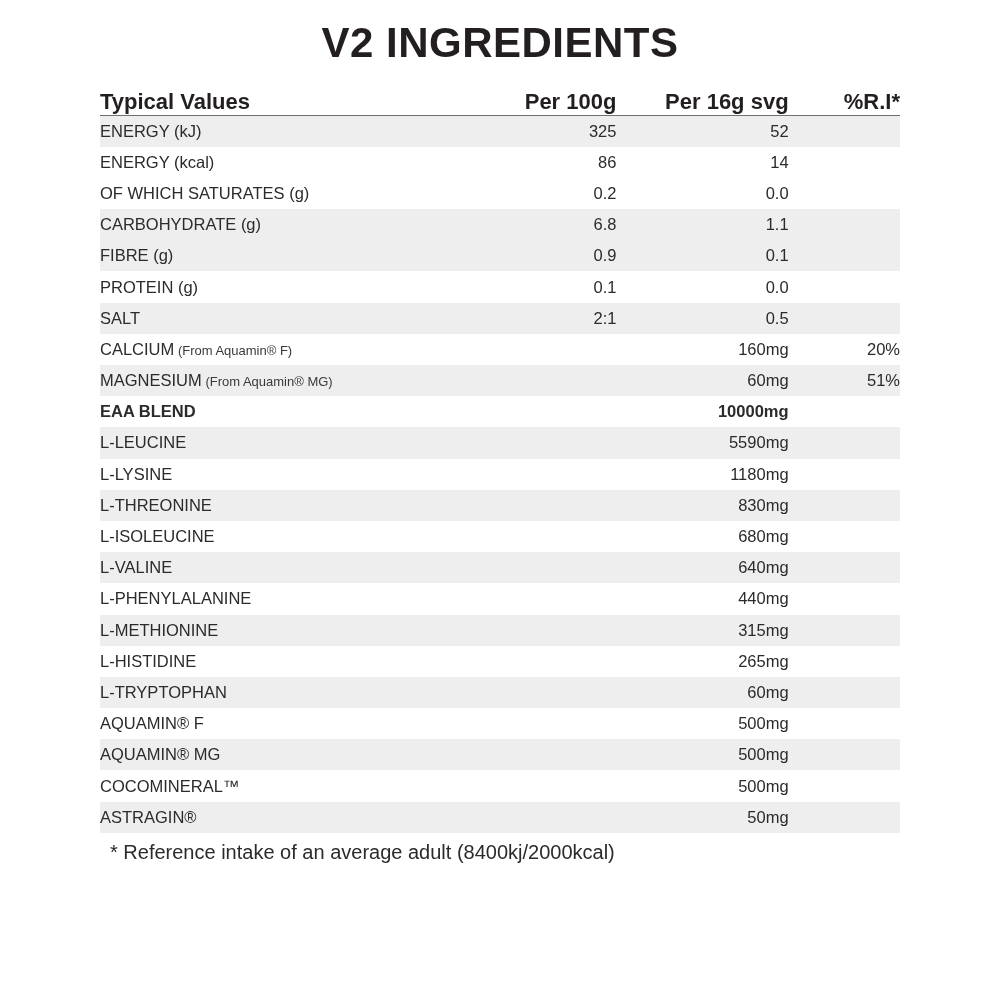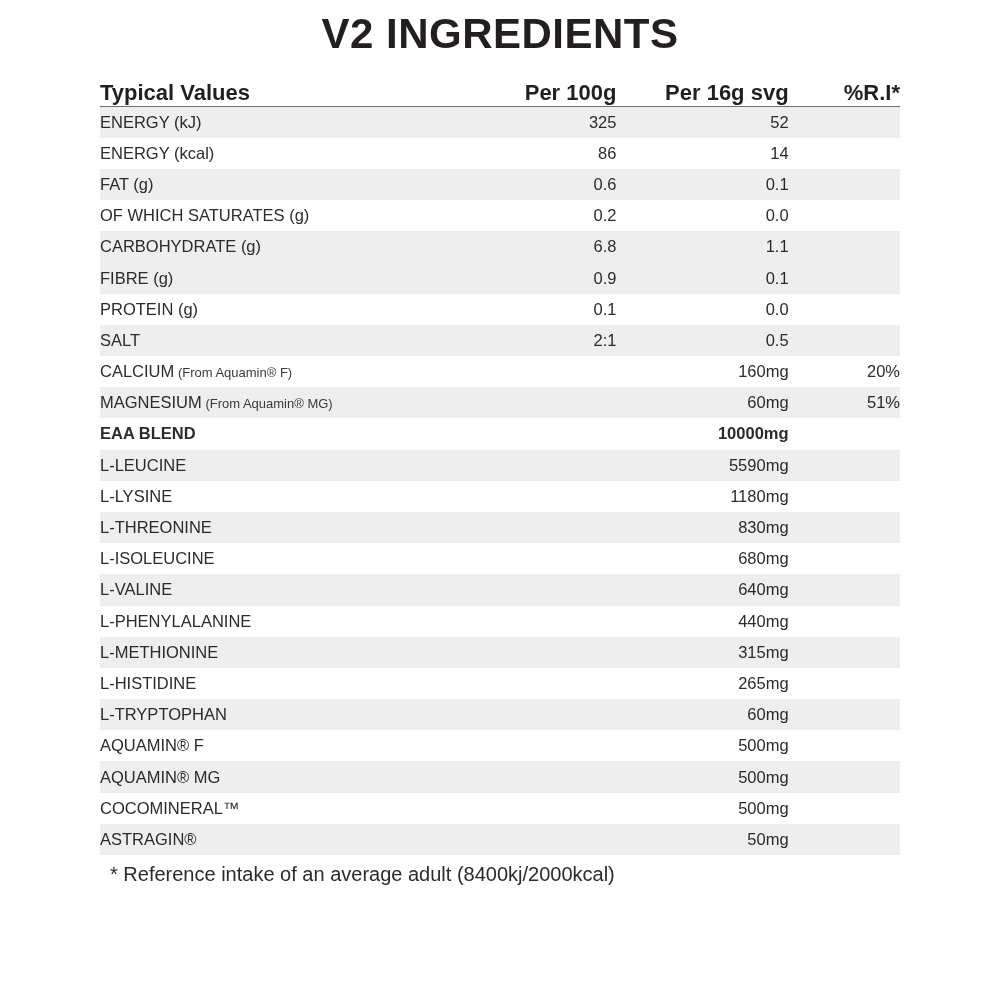--- a/index.html
+++ b/index.html
@@ -20,21 +20,21 @@
     position: relative;
     box-sizing: border-box;
   }
   .title {
     text-align: center;
     font-size: 42px;
     font-weight: bold;
     letter-spacing: 0.5px;
     color: #231f20;
     padding-top: 10px;
-    margin: 0;
+    margin: 9px;
   }
   .table-wrap {
     margin: 22px auto 0 auto;
     width: 800px;
   }
   table.nutrition {
     border-collapse: collapse;
     width: 100%;
     table-layout: fixed;
   }
@@ -96,26 +96,20 @@
             <td class="v100">325</td>
             <td class="vsvg">52</td>
             <td class="vri"></td>
           </tr>
           <tr>
             <td class="name">ENERGY (kcal)</td>
             <td class="v100">86</td>
             <td class="vsvg">14</td>
             <td class="vri"></td>
           </tr>
-          <tr class="alt">
-            <td class="name">FAT (g)</td>
-            <td class="v100">0.6</td>
-            <td class="vsvg">0.1</td>
-            <td class="vri"></td>
-          </tr>
           <tr>
             <td class="name">OF WHICH SATURATES (g)</td>
             <td class="v100">0.2</td>
             <td class="vsvg">0.0</td>
             <td class="vri"></td>
           </tr>
           <tr class="alt">
             <td class="name">CARBOHYDRATE (g)</td>
             <td class="v100">6.8</td>
             <td class="vsvg">1.1</td>

